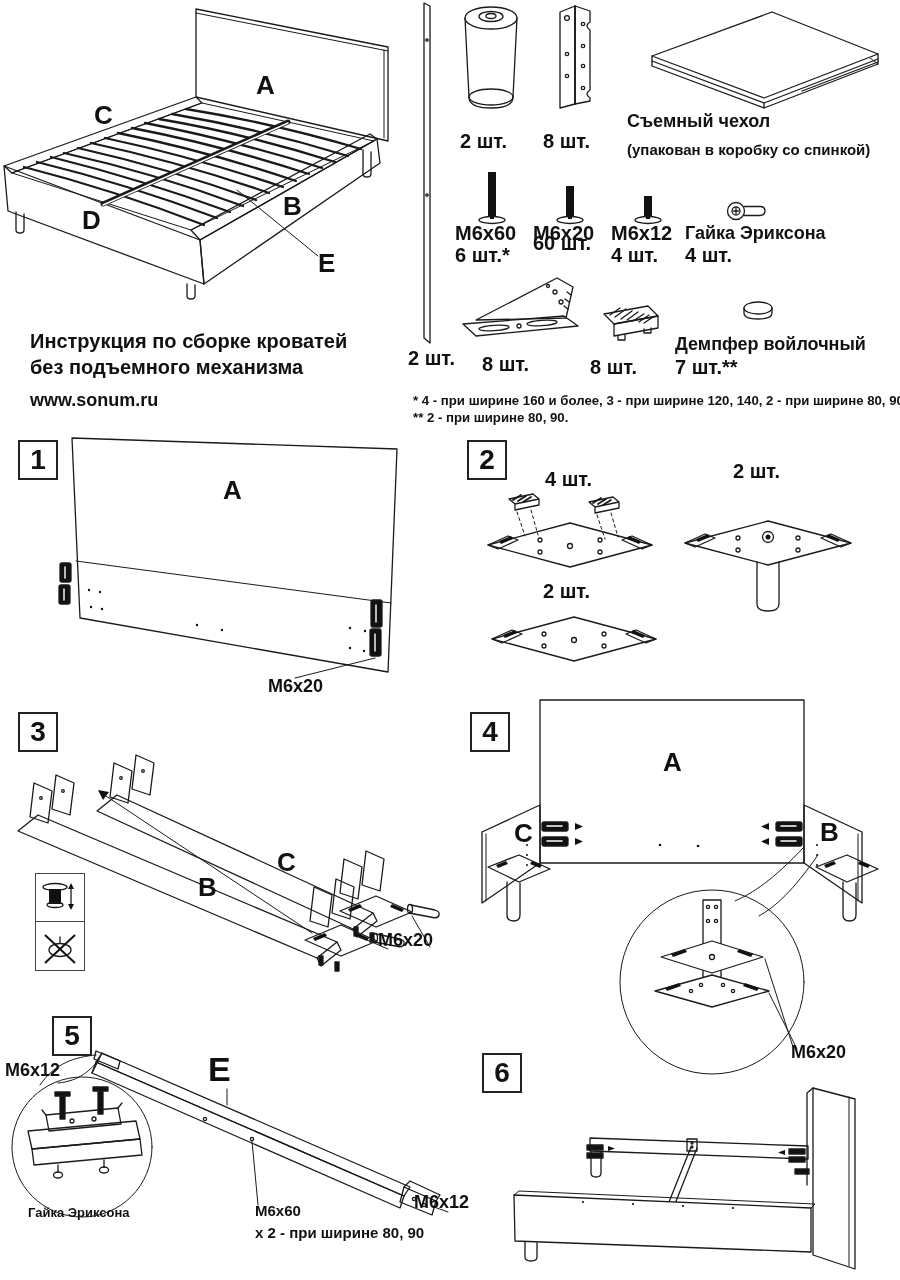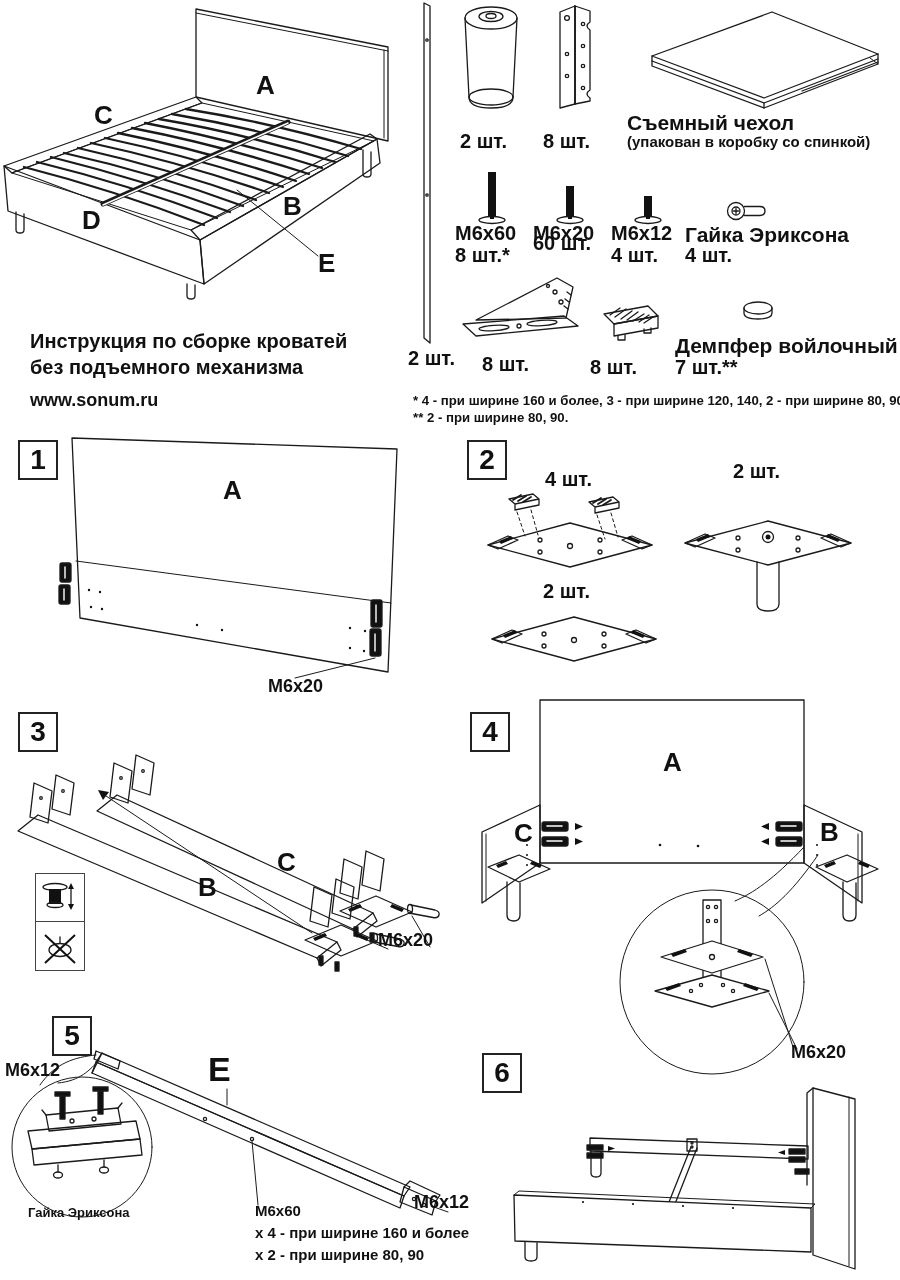--- a/index.html
+++ b/index.html
@@ -6,21 +6,21 @@
   .page{position:relative;width:900px;height:1280px;background:#fff;overflow:hidden;
         font-family:"Liberation Sans",sans-serif;color:#111;}
   .page svg{position:absolute;overflow:visible;}
   .draw{stroke:#1a1a1a;fill:none;stroke-width:1.3;stroke-linejoin:round;stroke-linecap:round;}
   .thin{stroke-width:1;}
   .lab{position:absolute;font-weight:bold;white-space:nowrap;color:#111;}
   .c{}
   .big{font-size:26px;letter-spacing:0.5px;}
   .bigE{font-size:34px;}
   .qty{font-size:20px;}
-  .pname{font-size:21px;}
+  .pname{font-size:18px;}
   .pnote{font-size:15px;}
   .fnote{font-size:13.2px;line-height:17px;}
   .callout{font-size:18px;}
   .smallb{font-size:15px;line-height:22px;}
   .nutlab{font-size:13px;}
   .title{font-size:20px;line-height:26px;}
   .web{font-size:18px;}
   .stepnum{position:absolute;width:36px;height:36px;border:2.2px solid #222;background:#fff;
            display:flex;align-items:center;justify-content:center;font-size:28px;font-weight:bold;z-index:5;}
   .iconbox{position:absolute;left:35px;top:873px;width:48px;height:96px;border:1.6px solid #444;z-index:4;background:#fff;}
@@ -124,21 +124,21 @@
     <g class="draw">
       <path d="M10,50 L130,6 L236,48 L122,92 Z"></path>
       <path d="M10,50 L10,55 L122,97 L236,53 L236,48"></path>
       <path d="M10,55 L10,60 L122,102 L236,58 L236,53"></path>
       <path d="M122,97 L122,102"></path>
       <path d="M160,85 L236,56"></path>
       <path class="thin" d="M228,52 L236,58"></path>
     </g>
   </svg>
   <span class="lab pname" style="left:627px;top:111px">Съемный чехол</span>
-  <span class="lab pnote" style="left:627px;top:133px">(упакован в коробку со спинкой)</span>
+  <span class="lab pnote" style="left:627px;top:141px">(упакован в коробку со спинкой)</span>
 
   <svg style="left:477px;top:170" width="30" height="58" viewBox="0 0 30 58">
     <rect x="11" y="2" width="8" height="44" fill="#111"></rect>
     <ellipse cx="15" cy="50" rx="13" ry="3.5" class="draw" fill="#fff"></ellipse>
     <rect x="13" y="45" width="4" height="4" fill="#111"></rect>
   </svg>
   <svg style="left:555px;top:184" width="30" height="44" viewBox="0 0 30 44">
     <rect x="11" y="2" width="8" height="30" fill="#111"></rect>
     <ellipse cx="15" cy="36" rx="13" ry="3.5" class="draw" fill="#fff"></ellipse>
     <rect x="13" y="31" width="4" height="4" fill="#111"></rect>
@@ -150,21 +150,21 @@
   </svg>
   <svg style="left:726px;top:200" width="44" height="22" viewBox="0 0 44 22">
     <g class="draw">
       <circle cx="10" cy="11" r="8.5"></circle>
       <circle cx="10" cy="11" r="4"></circle>
       <path d="M10,8.5 L10,13.5 M7.5,11 L12.5,11"></path>
       <path d="M18.5,6.5 L34,6.5 Q39,6.5 39,11 Q39,15.5 34,15.5 L18.5,15.5"></path>
     </g>
   </svg>
   <span class="lab qty c" style="left:455px;top:222px;width:76px">M6x60</span>
-  <span class="lab qty c" style="left:455px;top:244px;width:76px">8 шт.*</span>
+  <span class="lab qty c" style="left:455px;top:244px;width:76px">6 шт.*</span>
   <span class="lab qty c" style="left:533px;top:222px;width:76px">M6x20</span>
   <span class="lab qty c" style="left:533px;top:232px;width:76px">60 шт.</span>
   <span class="lab qty c" style="left:611px;top:222px;width:76px">M6x12</span>
   <span class="lab qty c" style="left:611px;top:244px;width:76px">4 шт.</span>
   <span class="lab pname c" style="left:685px;top:223px;width:160px">Гайка Эриксона</span>
   <span class="lab qty c" style="left:685px;top:244px;width:160px">4 шт.</span>
 
   <svg style="left:460px;top:272" width="132" height="76" viewBox="0 0 132 76">
     <g class="draw">
       <path d="M3,52 L104,44 L118,54 L16,64 Z"></path>
@@ -439,21 +439,20 @@
       <ellipse cx="104" cy="155" rx="4.5" ry="3"></ellipse>
 
       <path class="thin" d="M434,192 L448,197"></path>
     </g>
   </svg>
   <span class="lab callout" style="left:5px;top:1060px">M6x12</span>
   <span class="lab bigE" style="left:208px;top:1050px">E</span>
   <span class="lab nutlab" style="left:28px;top:1205px;width:110px">Гайка Эриксона</span>
   <div class="lab smallb" style="left:255px;top:1200px">
     <div>M6x60</div>
-    <div>x 4 - при ширине 160 и более</div>
     <div>x 2 - при ширине 80, 90</div>
   </div>
   <span class="lab callout" style="left:414px;top:1192px">M6x12</span>
 
   <div class="stepnum" style="left:482px;top:1053px">6</div>
   <svg style="left:463px;top:1085" width="437" height="195" viewBox="0 0 437 195">
     <g class="draw">
 
       <path d="M350,3 L392,14 L392,184 L350,170 Z"></path>
       <path class="thin" d="M386,12 L386,181"></path>

